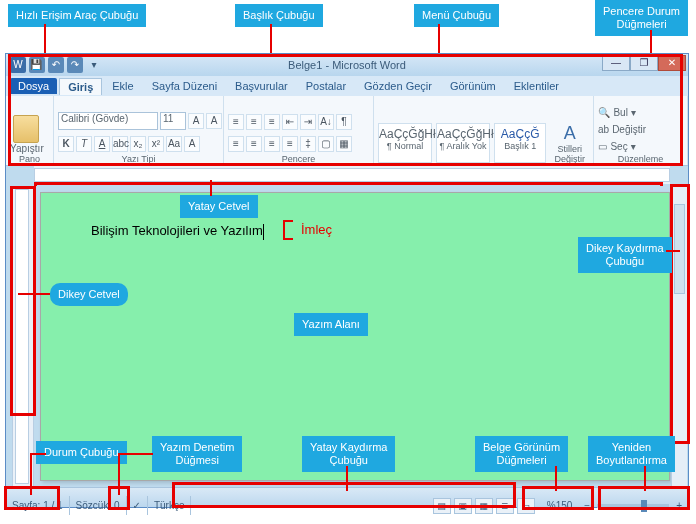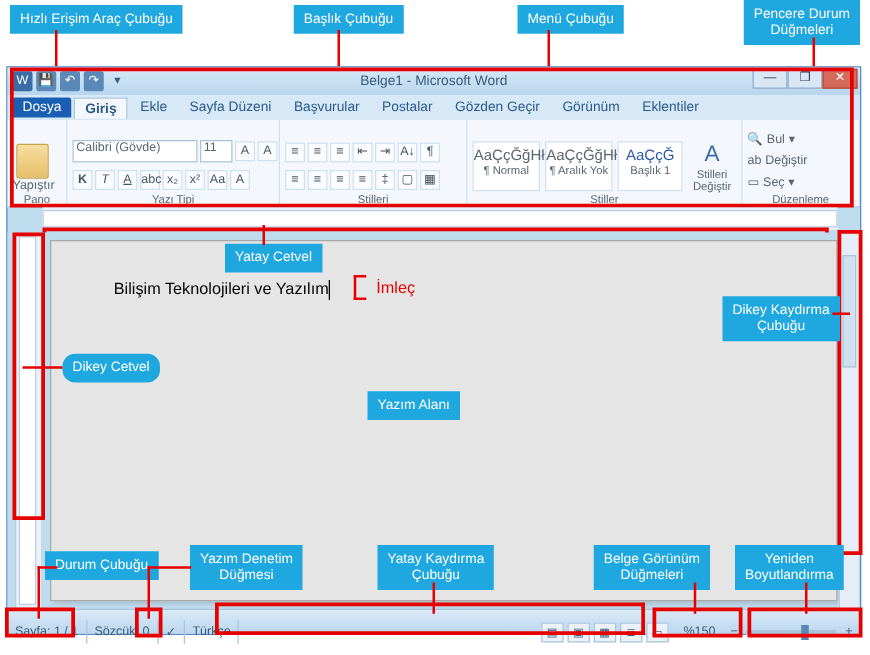--- a/index.html
+++ b/index.html
@@ -233,21 +233,21 @@
   .vruler .track {
     margin: 2px;
     width: 14px;
     height: calc(100% - 4px);
     background:#fff;
     border:1px solid #b8cee3;
   }
   .page {
     flex: 1;
     margin: 6px 18px 6px 6px;
-    background: #e5e5e5;
+    background: #86efac;
     border: 1px solid #a8a8a8;
     box-shadow: 2px 2px 4px rgba(0,0,0,.15);
     padding: 30px 50px;
     position: relative;
   }
   .doc-text { font-size: 13px; color:#000; }
   .cursor {
     display:inline-block;
     width:1px;
     height:16px;
@@ -424,21 +424,21 @@
         <div class="row">
           <div class="ico">≡</div>
           <div class="ico">≡</div>
           <div class="ico">≡</div>
           <div class="ico">≡</div>
           <div class="ico">‡</div>
           <div class="ico">▢</div>
           <div class="ico">▦</div>
         </div>
       </div>
-      <div class="glabel">Stilleri</div>
+      <div class="glabel">Pencere</div>
     </div>
 
     <div class="group styles" style="width:220px;">
       <div class="gcontent">
         <div class="sbox">
           <div class="aa">AaÇçĞğHł</div>
           <div>¶ Normal</div>
         </div>
         <div class="sbox">
           <div class="aa">AaÇçĞğHł</div>
@@ -447,21 +447,20 @@
         <div class="sbox">
           <div class="aa" style="color:#2a5aa8;">AaÇçĞ</div>
           <div>Başlık 1</div>
         </div>
         <div class="styles-change">
           <div class="Aico">A</div>
           <div>Stilleri
 Değiştir</div>
         </div>
       </div>
-      <div class="glabel">Stiller</div>
     </div>
 
     <div class="group editing" style="flex:1; min-width:70px;">
       <div class="gcontent" style="flex-direction:column;">
         <div class="erow">
           <span>🔍</span>
           <span>Bul</span>
           <span>▾</span>
         </div>
         <div class="erow">

